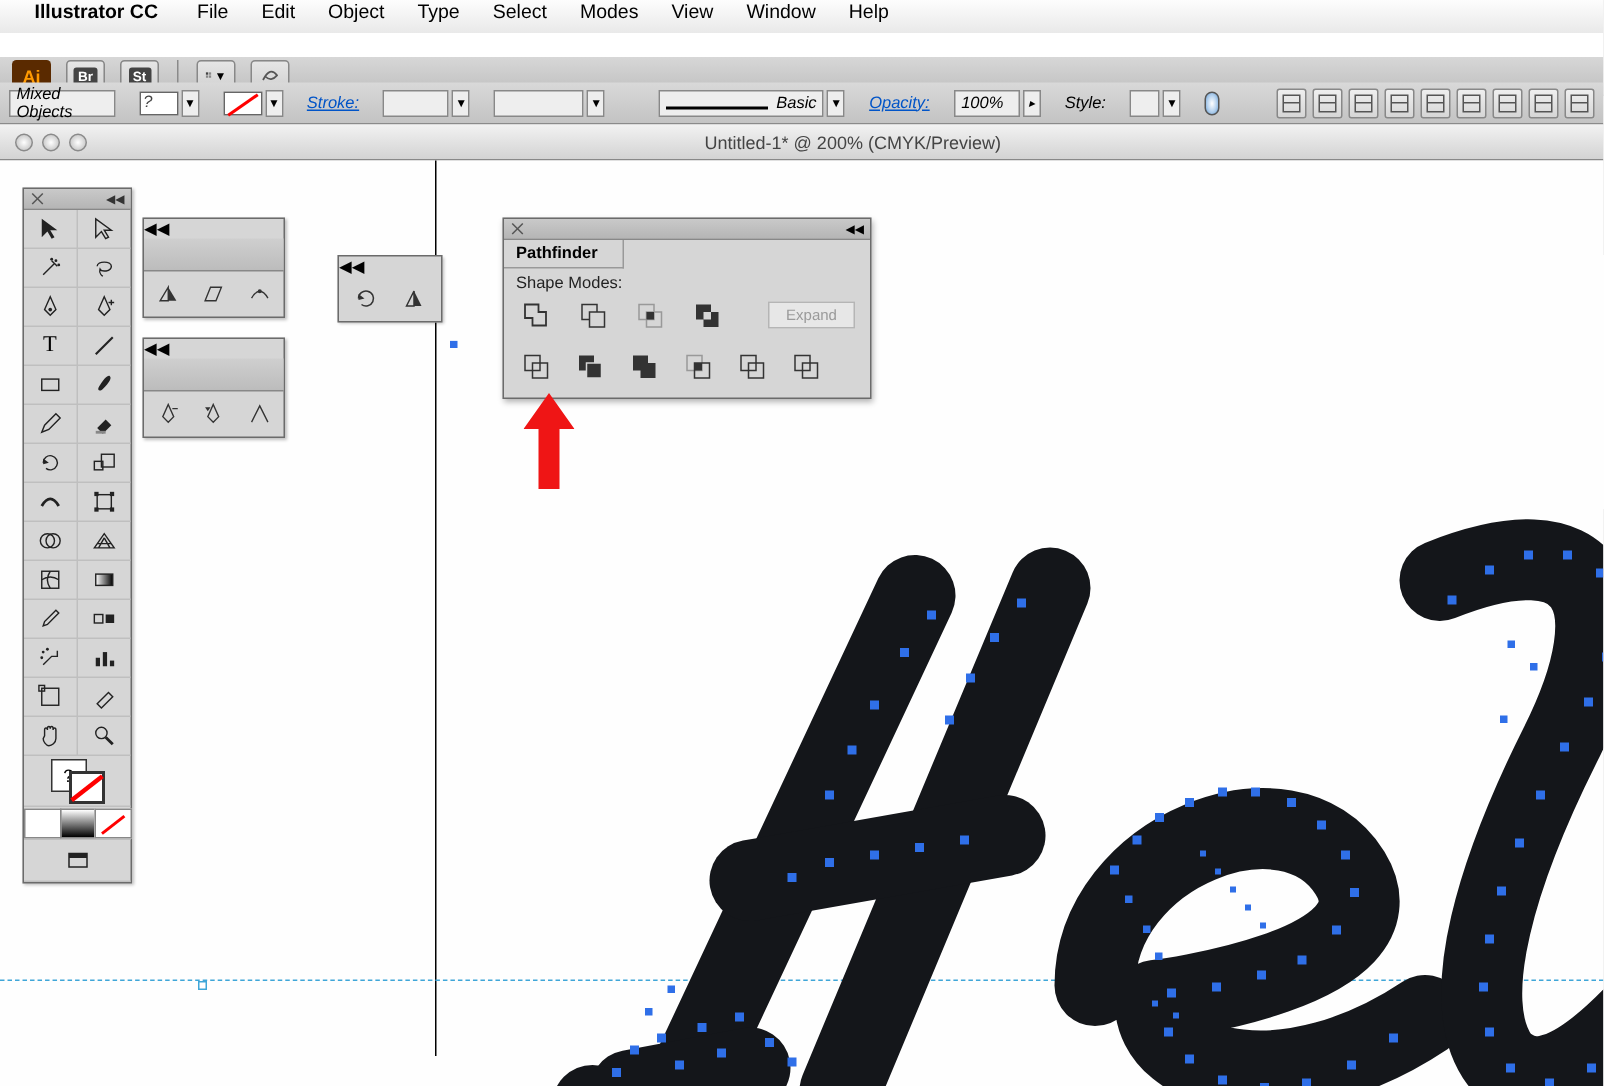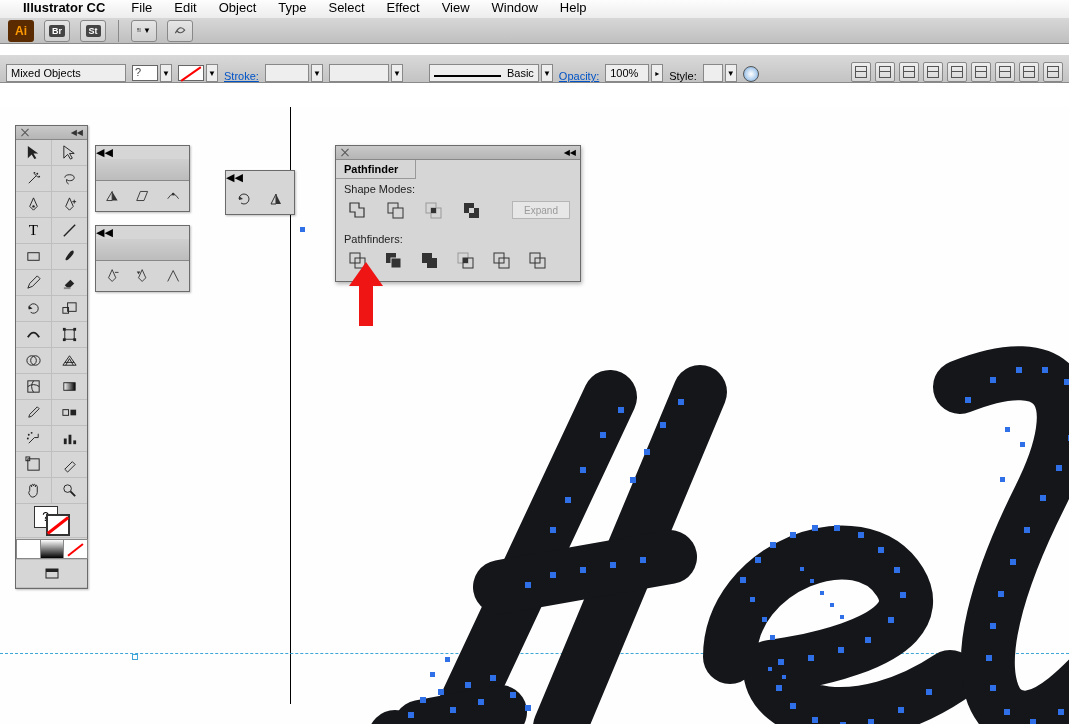--- a/index.html
+++ b/index.html
@@ -6,29 +6,29 @@
   *{box-sizing:border-box;}
   .root{position:relative;width:1069px;height:724px;background:#fff;overflow:hidden;}
 
   
   .mac-menu{position:absolute;top:0;left:0;right:0;height:22px;background:linear-gradient(#fdfdfd,#e9e9e9);display:flex;padding:0 6px;gap:4px;font-size:13px;}
   .mac-menu .apple{font-size:15px;margin-right:4px;}
   .mac-menu .app-name{font-weight:700;margin-right:4px;}
   .mac-menu .mi{padding:0 9px;cursor:default;}
 
   
-  .ctrl-bar{position:absolute;top:18px;left:0;right:0;height:26px;background:linear-gradient(#d7d7d7,#bfbfbf);border-bottom:1px solid #8a8a8a;display:flex;align-items:center;padding:12px 8px;gap:10px;}
+  .ctrl-bar{position:absolute;top:38px;left:0;right:0;height:26px;background:linear-gradient(#d7d7d7,#bfbfbf);border-bottom:1px solid #8a8a8a;display:flex;align-items:center;padding:12px 8px;gap:10px;}
   .ctrl-btn{height:22px;min-width:26px;background:linear-gradient(#e6e6e6,#cfcfcf);border:1px solid #888;border-radius:3px;display:flex;align-items:center;justify-content:center;padding:0 5px;}
   .ctrl-btn.square{min-width:26px;width:26px;text-align:center;}
   .ai-logo{background:#5a2a00;color:#ff9a00;font-weight:700;font-size:12px;width:26px;height:22px;border-radius:3px;display:flex;align-items:center;justify-content:center;}
   .mini-label{font-size:9px;font-weight:700;color:#fff;background:#444;padding:1px 3px;border-radius:2px;}
   .sep-v{width:1px;height:22px;background:#8a8a8a;margin:0 2px;}
 
   
-  .opts-bar{position:absolute;top:55px;left:0;right:0;height:28px;background:linear-gradient(#d9d9d9,#c3c3c3);border-bottom:1px solid #8a8a8a;display:flex;align-items:flex-end;padding:0 6px;gap:6px;font-size:11px;}
+  .opts-bar{position:absolute;top:55px;left:0;right:0;height:28px;background:linear-gradient(#d9d9d9,#c3c3c3);border-bottom:1px solid #8a8a8a;display:flex;align-items:center;padding:0 6px;gap:16px;font-size:11px;font-style:italic;}
   .ob-field{background:#eee;border:1px solid #888;height:18px;display:flex;align-items:center;padding:0 4px;}
   .ob-dd{display:flex;align-items:center;gap:2px;}
   .ob-dd .caret{width:12px;height:18px;border:1px solid #888;background:#eee;display:flex;align-items:center;justify-content:center;font-size:8px;}
   .ob-link{color:#0054c8;text-decoration:underline;}
   .ob-swatch{width:26px;height:16px;border:1px solid #666;background:#fff;position:relative;}
   .ob-swatch.diag::after{content:"";position:absolute;left:0;right:0;top:50%;height:2px;background:red;transform:rotate(-35deg);}
   .spacer-flex{flex:1;}
   .ob-globe{width:16px;height:16px;border:1px solid #555;border-radius:8px;background:radial-gradient(#fff 0,#bcd6f0 50%,#6aa1d6 100%);}
   .ob-alignset{display:flex;align-items:center;gap:4px;margin-left:6px;}
   .align-ico{width:20px;height:20px;border:1px solid #888;background:linear-gradient(#efefef,#d6d6d6);border-radius:2px;position:relative;}
@@ -110,21 +110,21 @@
 <div class="root">
 
   <div class="mac-menu">
     <span class="apple"></span>
     <span class="app-name mi">Illustrator CC</span>
     <span class="mi">File</span>
     <span class="mi">Edit</span>
     <span class="mi">Object</span>
     <span class="mi">Type</span>
     <span class="mi">Select</span>
-    <span class="mi">Effect</span>
+    <span class="mi">Modes</span>
     <span class="mi">View</span>
     <span class="mi">Window</span>
     <span class="mi">Help</span>
   </div>
 
   <div class="ctrl-bar">
     <div class="ai-logo">Ai</div>
     <div class="ctrl-btn square">
         <span class="mini-label">Br</span>
       </div>
@@ -198,20 +198,28 @@
       <div class="align-ico"></div>
       <div class="align-ico"></div>
       <div class="align-ico"></div>
       <div class="align-ico"></div>
       <div class="align-ico"></div>
       <div class="align-ico"></div>
       <div class="align-ico"></div>
     </div>
   </div>
 
+  <div class="doc-bar">
+    <div class="traffic">
+      <div class="tl"></div>
+      <div class="tl"></div>
+      <div class="tl"></div>
+    </div>
+    <div class="doc-title">Untitled-1* @ 200% (CMYK/Preview)</div>
+  </div>
 
   <div class="canvas-area">
     <div class="ruler-v"></div>
     <div class="guide-h"></div>
     <div class="sel-handle"></div>
 
     <div class="artwork">
       <svg viewBox="0 0 900 600">
 
         <g stroke="#14161a" stroke-width="54" stroke-linecap="round" stroke-linejoin="round" fill="none">
@@ -622,21 +630,20 @@
         </div>
       <div class="pf-ico">
           <svg viewBox="0 0 20 20">
             <rect x="3" y="3" width="10" height="10" fill="#333"></rect>
             <rect x="8" y="8" width="10" height="10" fill="#333"></rect>
             <rect x="8" y="8" width="5" height="5" fill="#d6d6d6"></rect>
           </svg>
         </div>
       <div class="pf-expand">Expand</div>
     </div>
-    <div class="pf-group-label">Pathfinders:</div>
     <div class="pf-row2">
       <div class="pf-ico">
           <svg viewBox="0 0 20 20">
             <rect x="3" y="3" width="10" height="10" fill="none" stroke="#333"></rect>
             <rect x="8" y="8" width="10" height="10" fill="none" stroke="#333"></rect>
           </svg>
         </div>
       <div class="pf-ico">
           <svg viewBox="0 0 20 20">
             <rect x="3" y="3" width="10" height="10" fill="#333"></rect>

